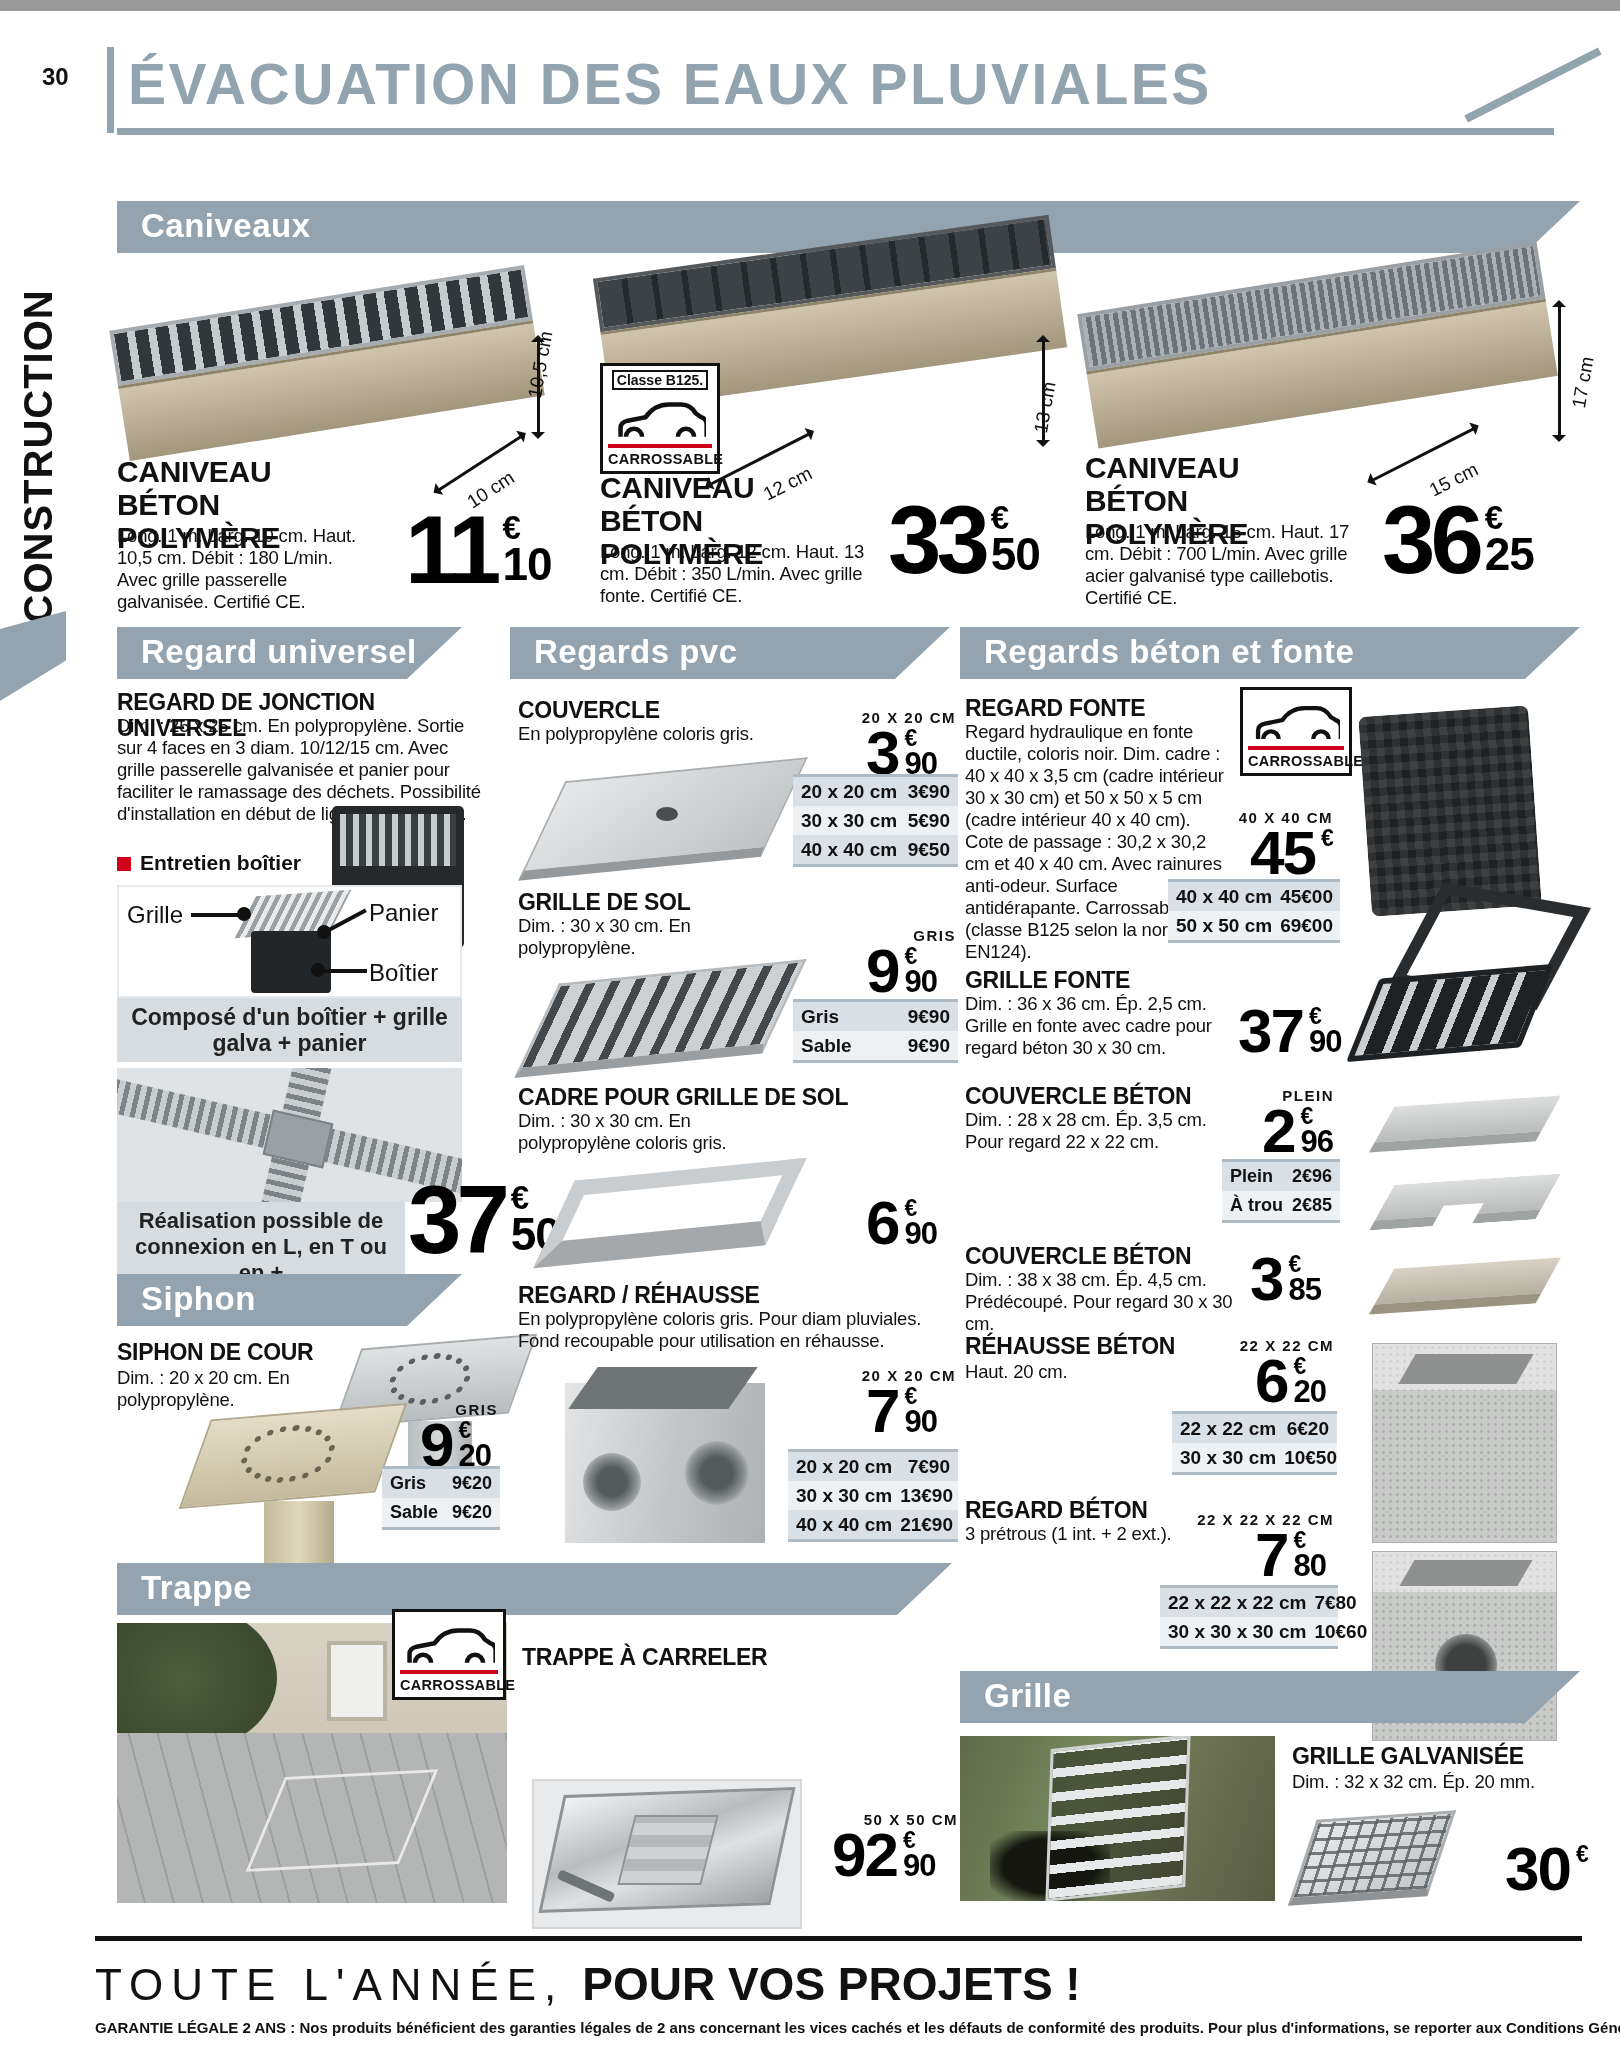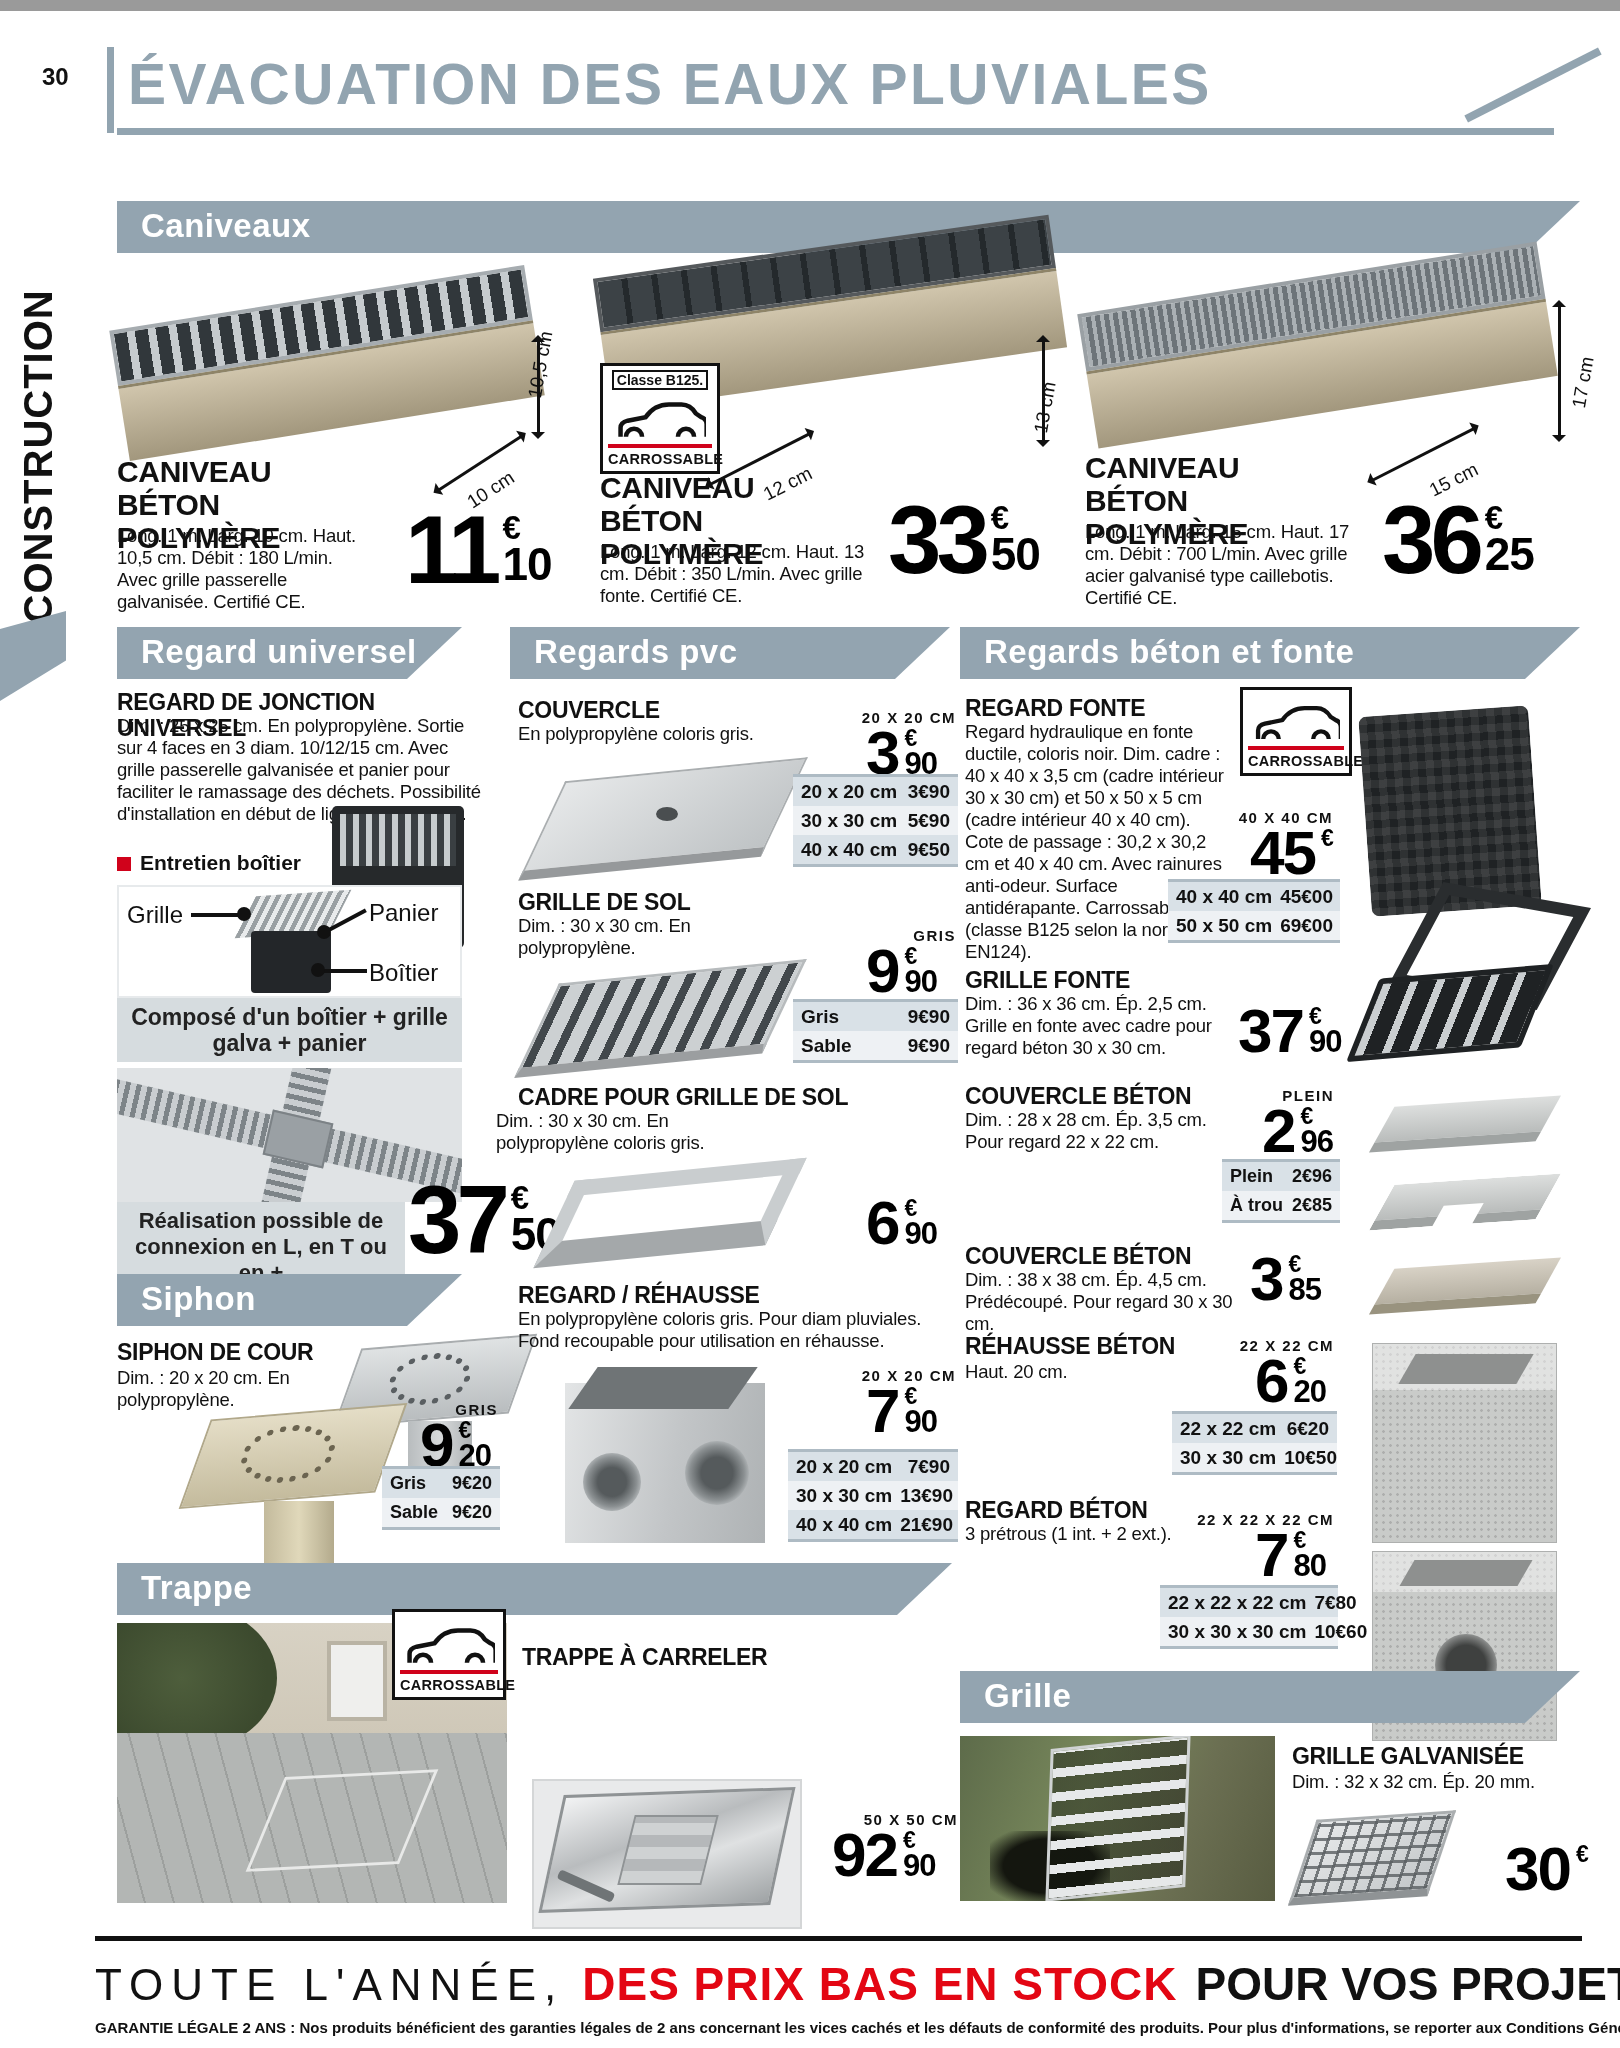--- a/index.html
+++ b/index.html
@@ -252,21 +252,21 @@
         <span>Gris</span>
         <span>9€90</span>
       </div>
       <div class="prow">
         <span>Sable</span>
         <span>9€90</span>
       </div>
     </div>
 
   <div class="ptitle" style="left:518px;top:1073px;width:340px">CADRE POUR GRILLE DE SOL</div>
-  <div class="pdesc" style="left:496px;top:1099px;width:245px">Dim. : 30 x 30 cm. En polypropylène coloris gris.</div>
+  <div class="pdesc" style="left:518px;top:1099px;width:245px">Dim. : 30 x 30 cm. En polypropylène coloris gris.</div>
   <div class="ph" style="left:530px;top:1148px;width:290px;height:125px">
     <div style="position:absolute;left:30px;top:10px;width:220px;height:88px;border:16px solid #c9cdcf;border-bottom:26px solid #a4a8aa;transform:skewX(-30deg) rotate(-6deg);background:transparent"></div>
   </div>
   <div class="price med" style="left:866px;top:1186px">
     <span class="pi">6</span>
     <span class="pf">
         <span class="pe">€</span>
         <span class="pc">90</span>
       </span>
   </div>
@@ -476,21 +476,20 @@
   <div class="price med" style="left:1505px;top:1832px">
     <span class="pi">30</span>
     <span class="pf">
         <span class="pe">€</span>
       </span>
   </div>
 
   <div class="abs" style="left:95px;top:1925px;width:1487px;height:5px;background:#111"></div>
   <div class="footer-banner" style="left:95px;top:1946px">
     <span style="font-size:44px;letter-spacing:8px">TOUTE L'ANNÉE,</span>
-    <span style="font-size:46px;font-weight:bold;color:#e30613;letter-spacing:1px">DES PRIX BAS EN STOCK</span>
     <span style="font-size:46px;font-weight:bold">POUR VOS PROJETS !</span>
   </div>
   <div class="abs" style="left:95px;top:2008px;width:1510px;font-size:15px;white-space:nowrap">
     <span style="font-weight:bold">GARANTIE LÉGALE 2 ANS :</span>
     <span style="font-weight:bold">Nos produits bénéficient des garanties légales de 2 ans concernant les vices cachés et les défauts de conformité des produits. Pour plus d'informations, se reporter aux Conditions Générales de Vente à l'accueil de votre dépôt.</span>
     
   </div>
 
 </div>
 

